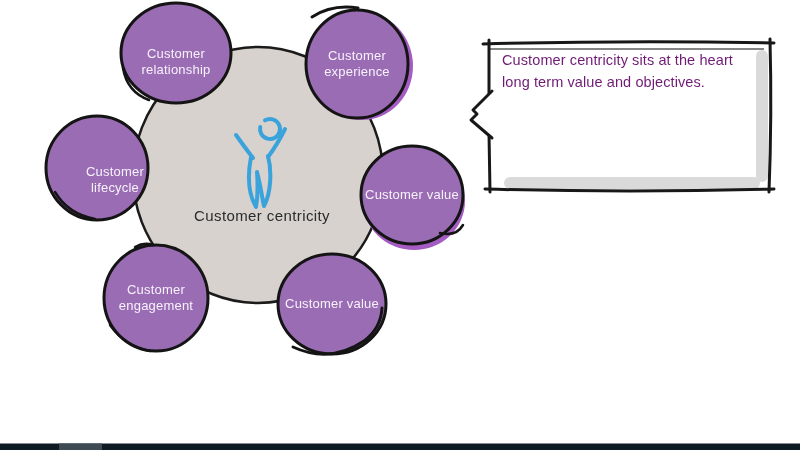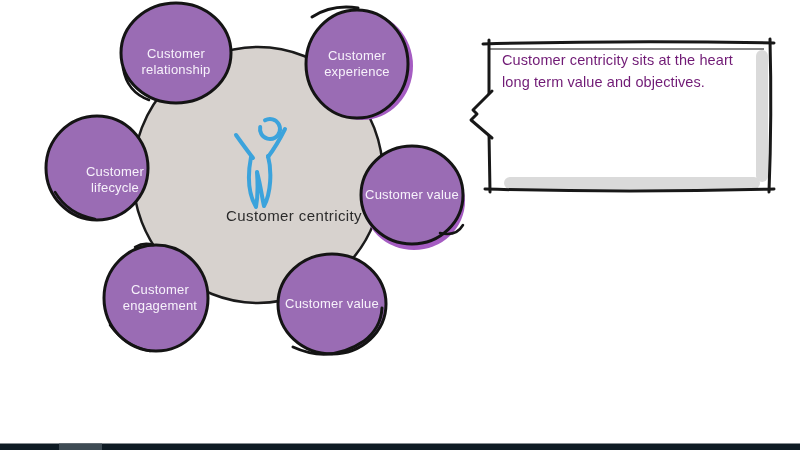--- a/index.html
+++ b/index.html
@@ -3,21 +3,21 @@
 <meta charset="utf-8">
 <style>
   html,body{margin:0;padding:0;background:#ffffff;}
   .stage{position:relative;width:800px;height:450px;background:#ffffff;overflow:hidden;
          font-family:"Liberation Sans", sans-serif;}
   svg.scene{position:absolute;left:0;top:0;width:800px;height:450px;}
   .node-label{position:absolute;width:100px;transform:translate(-50%,-50%);
               text-align:center;color:#f7f2fb;font-size:13px;line-height:16px;
               letter-spacing:.2px;}
   .hub-label{position:absolute;width:200px;transform:translate(-50%,-50%);
-             text-align:right;color:#2b2b2b;font-size:15px;letter-spacing:.4px;}
+             text-align:center;color:#2b2b2b;font-size:15px;letter-spacing:.4px;}
   .callout-text{position:absolute;left:502px;top:50px;width:262px;
                 color:#701a75;font-size:14.5px;line-height:21.5px;letter-spacing:.1px;}
   .callout-text div{white-space:nowrap;}
 </style>
 </head>
 <body>
 
 <div class="stage">
 
   <svg class="scene" viewBox="0 0 800 450">
@@ -85,21 +85,21 @@
     <g>
       <rect x="0" y="443.5" width="800" height="6.5" fill="#0e1b24"></rect>
       <rect x="59" y="443.5" width="43" height="6.5" fill="#3e4b54"></rect>
     </g>
   </svg>
 
   <div class="node-label" style="left:176px;top:62px;text-align:center;">Customer relationship</div>
   <div class="node-label" style="left:357px;top:64px;">Customer experience</div>
   <div class="node-label" style="left:97px;top:180px;margin-left:18px;">Customer lifecycle</div>
   <div class="node-label" style="left:412px;top:195px;">Customer value</div>
-  <div class="node-label" style="left:156px;top:298px;padding-left:8px;">Customer engagement</div>
+  <div class="node-label" style="left:156px;top:298px;">Customer engagement</div>
   <div class="node-label" style="left:332px;top:304px;">Customer value</div>
 
   <div class="hub-label" style="left:262px;top:215px;">Customer centricity</div>
 
   <div class="callout-text">
     <div>Customer centricity sits at the heart</div>
     <div>long term value and objectives.</div>
   </div>
 
 </div>

